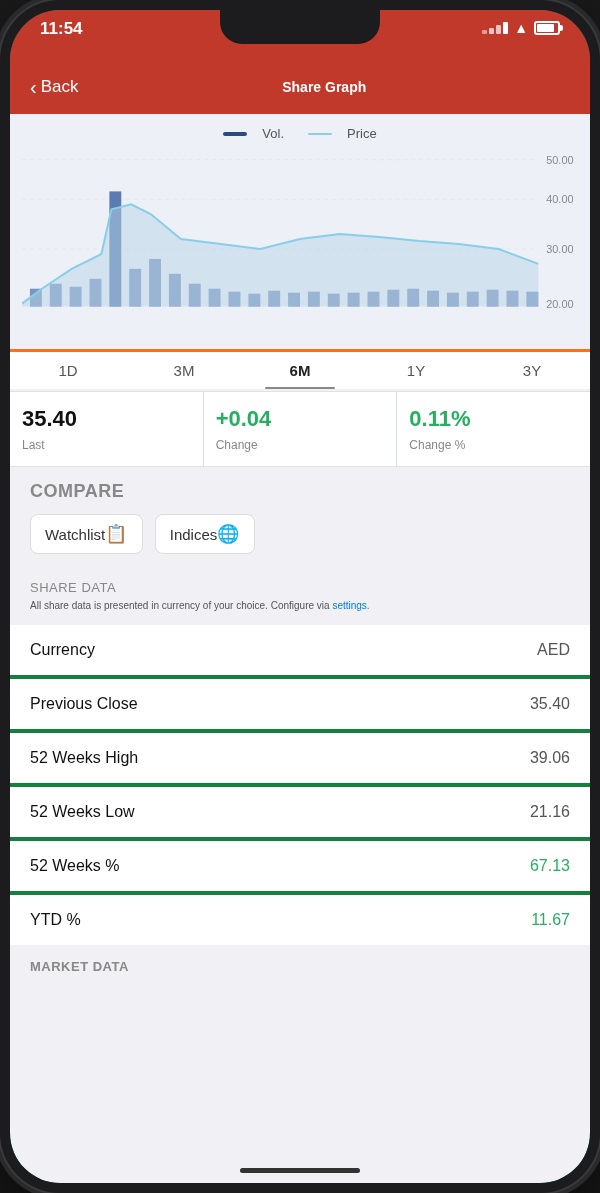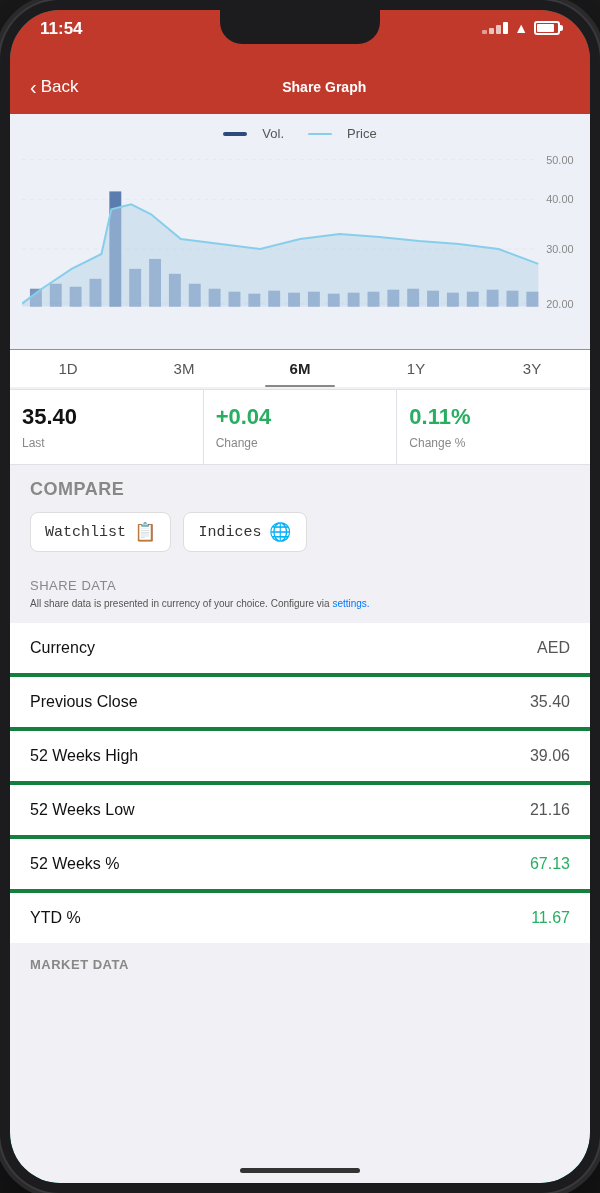--- a/index.html
+++ b/index.html
@@ -237,21 +237,21 @@
 
     .chart-svg {
       width: 100%;
       height: 100%;
     }
 
     
     .time-selector {
       display: flex;
       background: white;
-      border-top: 1px solid #f97316;
+      border-top: 3px solid #f97316;
     }
 
     .time-btn {
       flex: 1;
       text-align: center;
       padding: 10px 0;
       font-size: 15px;
       color: #555;
       cursor: pointer;
       position: relative;
@@ -326,29 +326,27 @@
     }
 
     .compare-buttons {
       display: flex;
       gap: 12px;
     }
 
     .compare-btn {
       display: flex;
       align-items: center;
-      gap: 8px;
       background: white;
       border: 1px solid #ddd;
       border-radius: 8px;
       padding: 8px 14px;
       font-size: 15px;
       color: #333;
       cursor: pointer;
-      font-family: Liberation Mono, monospace;
     }
 
     .compare-btn-icon {
       font-size: 18px;
       color: #555;
     }
 
     
     .share-data-section {
       padding: 12px 20px 8px;

